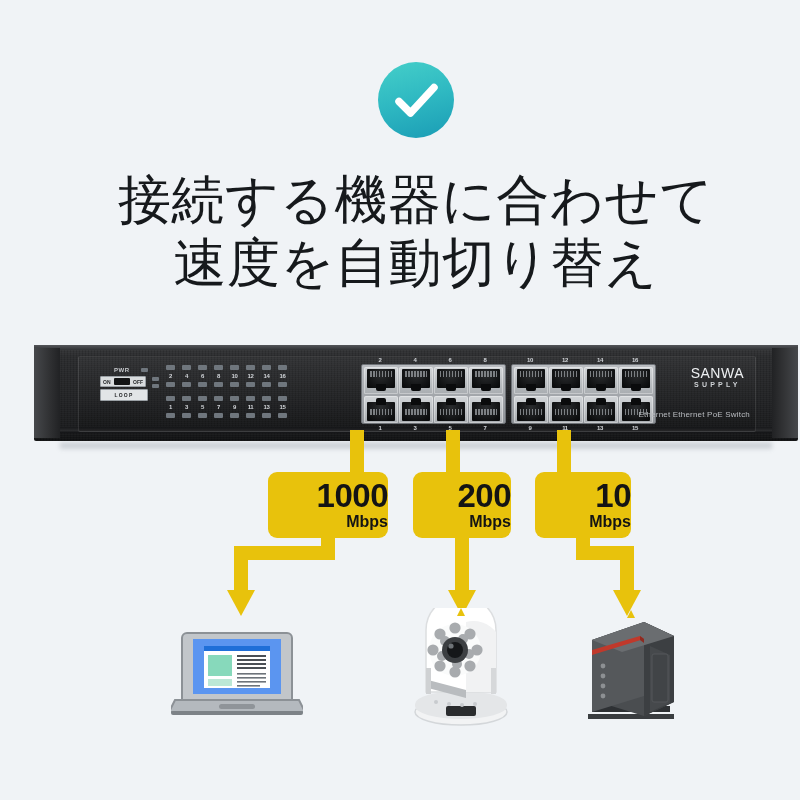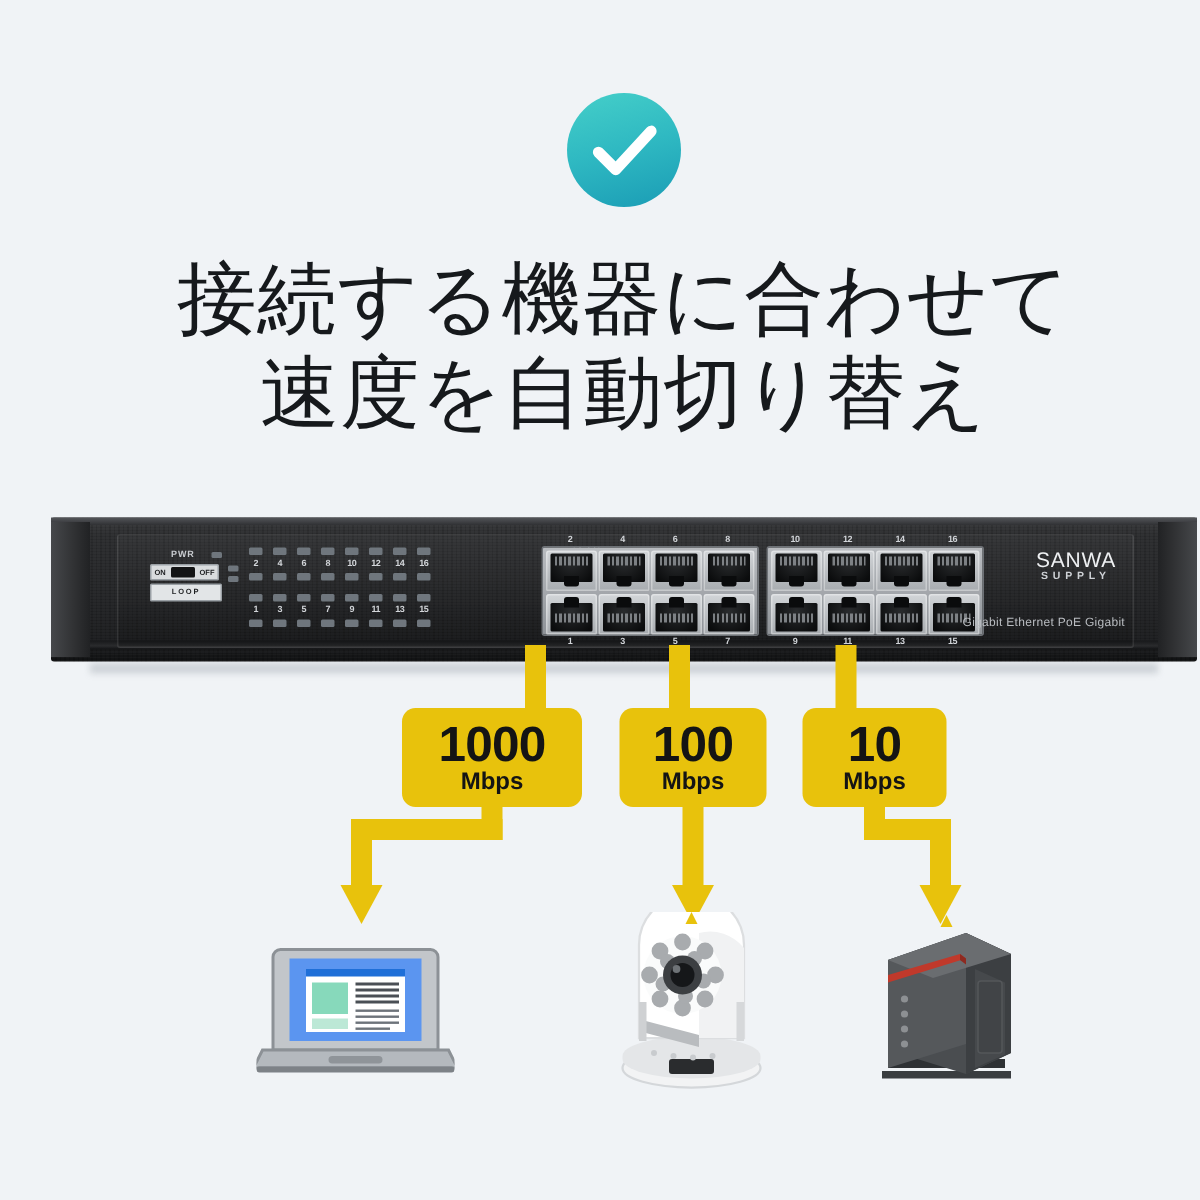--- a/index.html
+++ b/index.html
@@ -181,21 +181,21 @@
 
   
   #wires{position:absolute;left:0;top:430px;width:800px;height:190px;}
 
   .badge{
     position:absolute;
     background:#e8c20c;
     border-radius:9px;
     color:#141414;
     text-align:center;
-    display:flex;flex-direction:column;align-items:center;justify-content:center;
+    display:flex;flex-direction:column;align-items:flex-end;justify-content:center;
   }
   .badge .big{font-size:33px;font-weight:700;line-height:33px;letter-spacing:-.5px;}
   .badge .small{font-size:16px;font-weight:700;line-height:18px;margin-top:1px;}
   #badge-1000{left:252px;top:472px;width:120px;height:66px;}
   #badge-100{left:397px;top:472px;width:98px;height:66px;}
   #badge-10{left:519px;top:472px;width:96px;height:66px;}
 
   
   .device{position:absolute;}
   #dev-laptop{left:155px;top:615px;width:132px;height:110px;}
@@ -421,21 +421,21 @@
           <div class="portnum" style="left: 479px; top: 80px;">9</div>
           <div class="portnum" style="left: 514px; top: 80px;">11</div>
           <div class="portnum" style="left: 549px; top: 80px;">13</div>
           <div class="portnum" style="left: 584px; top: 80px;">15</div>
         </div>
 
       <div id="brand">
         <div class="b1">SANWA</div>
         <div class="b2">SUPPLY</div>
       </div>
-      <div id="model">Gigabit Ethernet PoE Gigabit</div>
+      <div id="model">Ethernet Ethernet PoE Switch</div>
     </div>
   </div>
 
   <div id="wires">
     <svg viewBox="0 0 800 190" aria-hidden="true">
       <g fill="#e8c20c">
 
         <rect x="334" y="0" width="14" height="44"></rect>
 
         <rect x="430" y="0" width="14" height="44"></rect>
@@ -457,21 +457,21 @@
         <polygon points="597,160 625,160 611,186"></polygon>
       </g>
     </svg>
   </div>
 
   <div class="badge" id="badge-1000">
     <div class="big">1000</div>
     <div class="small">Mbps</div>
   </div>
   <div class="badge" id="badge-100">
-    <div class="big">100</div>
+    <div class="big">200</div>
     <div class="small">Mbps</div>
   </div>
   <div class="badge" id="badge-10">
     <div class="big">10</div>
     <div class="small">Mbps</div>
   </div>
 
   <div class="device" id="dev-laptop">
     <svg viewBox="0 0 132 110" aria-hidden="true">
       <path d="M16 18 h100 a5 5 0 0 1 5 5 v62 h-110 v-62 a5 5 0 0 1 5 -5 z" fill="#c2c6ca" stroke="#8c9196" stroke-width="2"></path>

